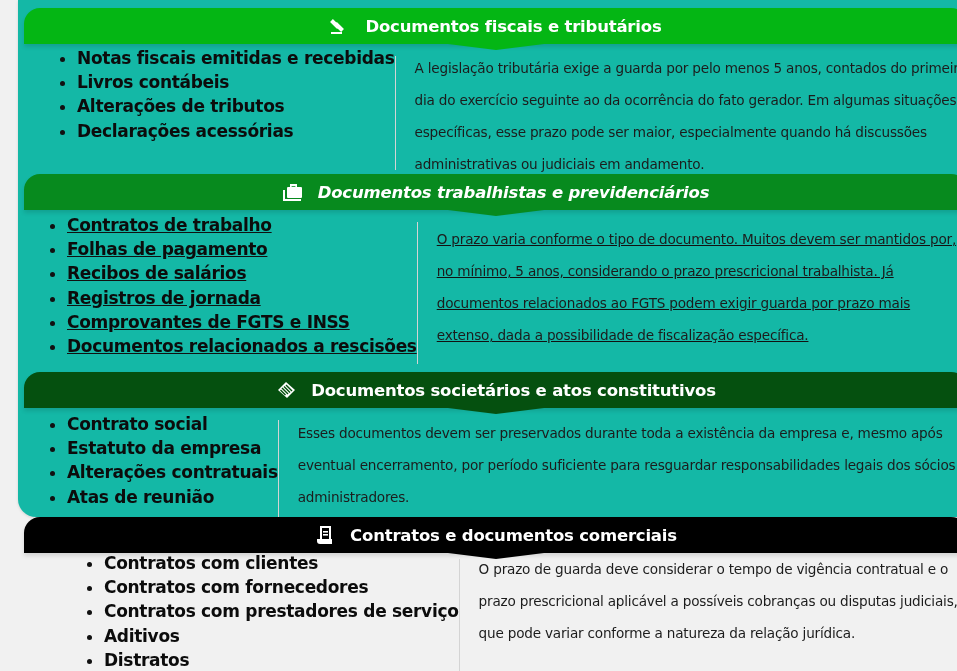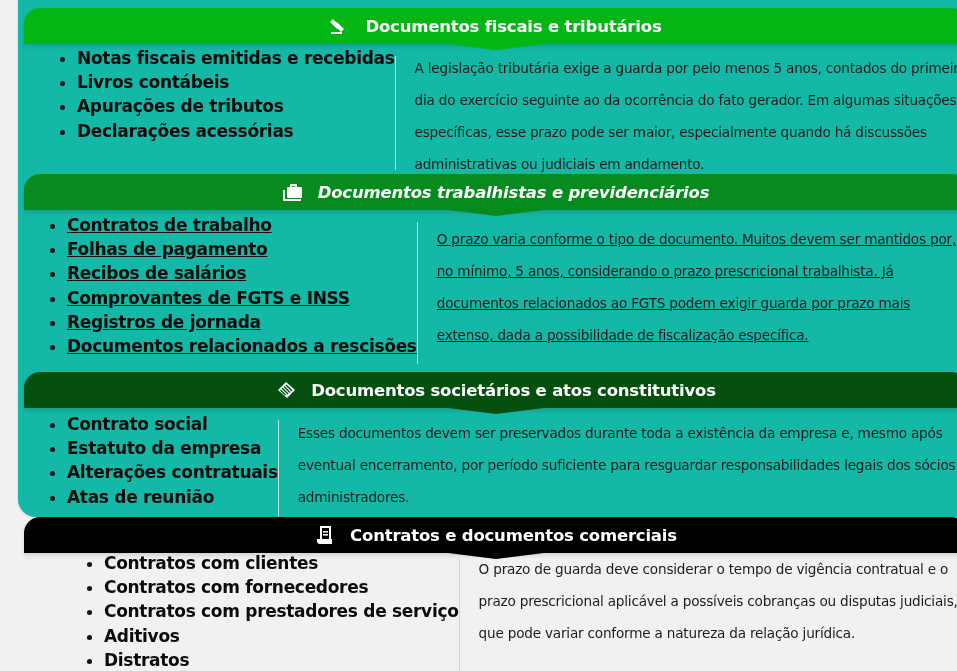--- a/index.html
+++ b/index.html
@@ -107,21 +107,21 @@
             <rect x="1" y="15" width="11" height="2"></rect>
           </g>
         </svg>
       </span>
       <span class="title">Documentos fiscais e tributários</span>
     </div>
     <div class="body" style="top:44px; height:128px;">
       <ul class="list" style="padding-top:2px;padding-left:40px;">
         <li>Notas fiscais emitidas e recebidas</li>
         <li>Livros contábeis</li>
-        <li>Apurações de tributos</li>
+        <li>Alterações de tributos</li>
         <li>Declarações acessórias</li>
       </ul>
       <div class="divider" style="margin-top:12px; height:114px;"></div>
       <p class="para" style="padding-top:8px; align-items:flex-start;">A legislação tributária exige a guarda por pelo menos 5 anos, contados do primeiro dia do exercício seguinte ao da ocorrência do fato gerador. Em algumas situações específicas, esse prazo pode ser maior, especialmente quando há discussões administrativas ou judiciais em andamento.</p>
     </div>
   </div>
 
   <div class="section" style="top:174px;">
     <div class="header" style="top:0; background:#078a1e;font-style:italic; --hc:#078a1e;">
       <span class="icon">
@@ -136,22 +136,22 @@
           </g>
         </svg>
       </span>
       <span class="title">Documentos trabalhistas e previdenciários</span>
     </div>
     <div class="body" style="top:38px; height:148px;text-decoration:underline;">
       <ul class="list" style="padding-top:1px;">
         <li>Contratos de trabalho</li>
         <li>Folhas de pagamento</li>
         <li>Recibos de salários</li>
+        <li>Registros de jornada</li>
         <li>Comprovantes de FGTS e INSS</li>
-        <li>Registros de jornada</li>
         <li>Documentos relacionados a rescisões</li>
       </ul>
       <div class="divider" style="margin-top:10px; height:142px;"></div>
       <p class="para" style="height:150px;">O prazo varia conforme o tipo de documento. Muitos devem ser mantidos por, no mínimo, 5 anos, considerando o prazo prescricional trabalhista. Já documentos relacionados ao FGTS podem exigir guarda por prazo mais extenso, dada a possibilidade de fiscalização específica.</p>
     </div>
   </div>
 
   <div class="section" style="top:372px;">
     <div class="header" style="top:0; background:#05500f; --hc:#05500f;">
       <span class="icon">

